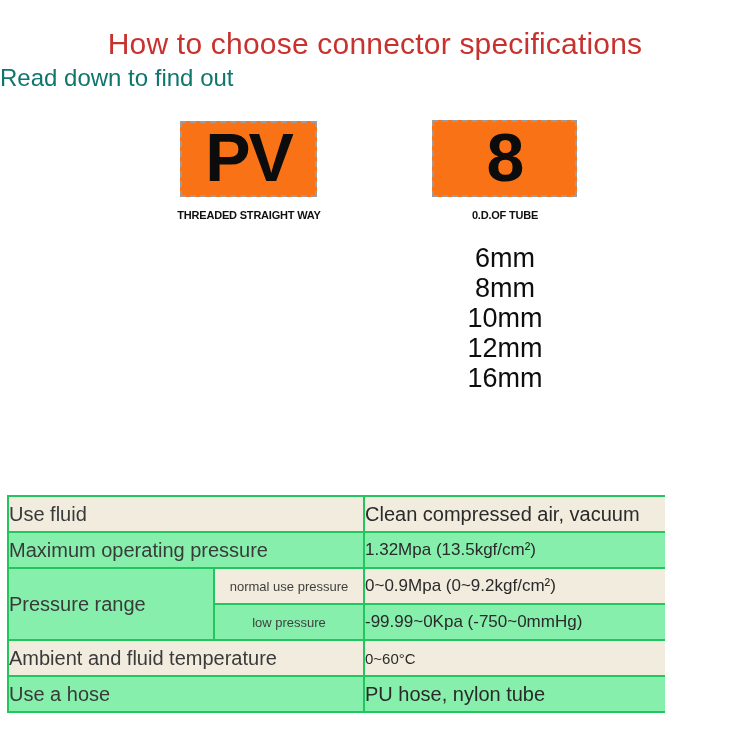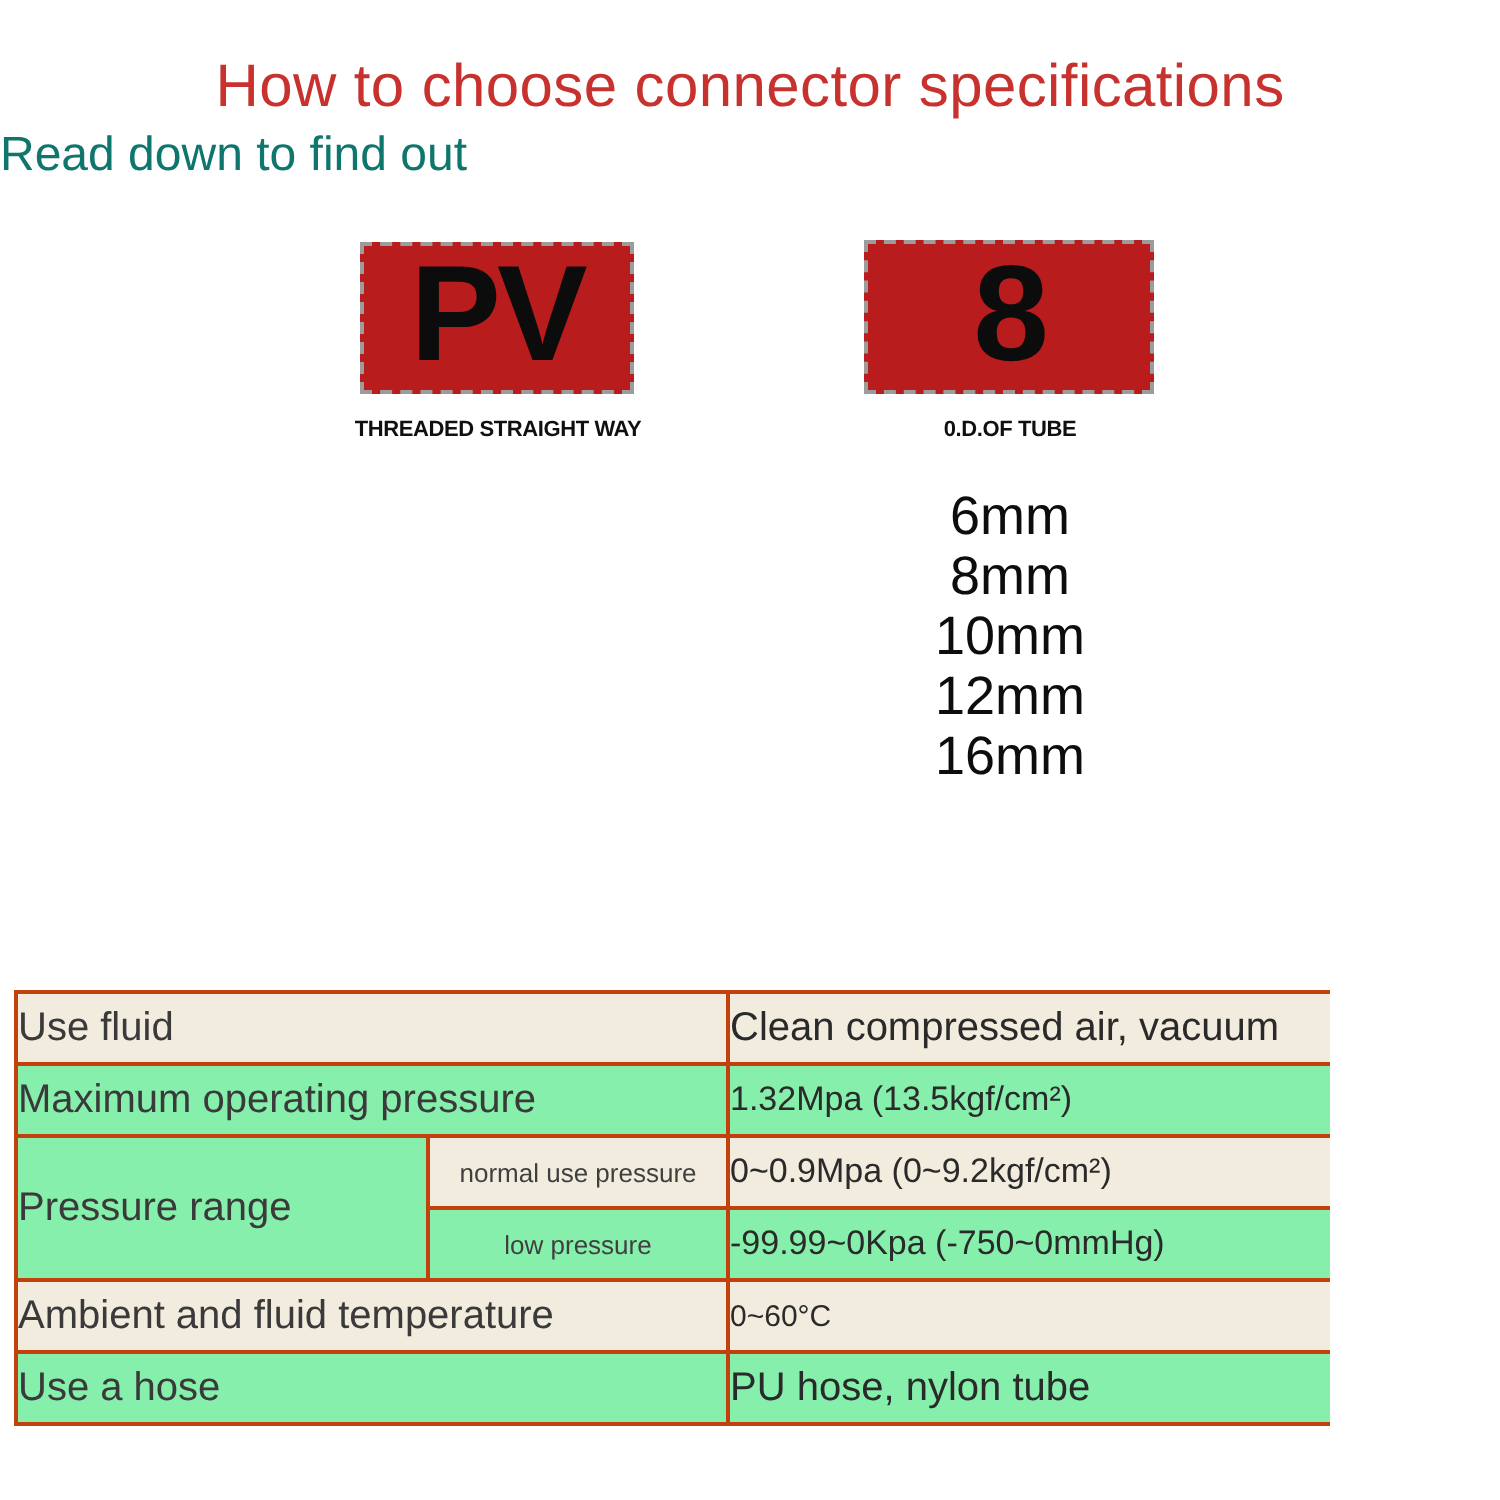--- a/index.html
+++ b/index.html
@@ -33,21 +33,21 @@
   }
 
   
   .code-box {
     position: absolute;
     border: 2px dashed #9c9c9c;
     display: flex;
     align-items: center;
     justify-content: center;
     box-sizing: border-box;
-    background: #b91c1c;
+    background: #f97316;
   }
   .code-box.model { left: 180px; top: 121px; width: 137px; height: 76px; }
   .code-box.tube  { left: 432px; top: 120px; width: 145px; height: 77px; }
   .code-text {
     font-size: 68px;
     font-weight: 700;
     letter-spacing: -2px;
     color: #0c0c0c;
     line-height: 1;
     margin-top: -4px;
@@ -80,21 +80,21 @@
   
   table.spec {
     position: absolute;
     left: 7px; top: 495px;
     width: 737px;
     border-collapse: collapse;
     table-layout: fixed;
     background: #ffffff;
   }
   table.spec td {
-    border: 2px solid #c2410c;
+    border: 2px solid #22c55e;
     padding: 0;
     height: 36px;
     box-sizing: border-box;
     overflow: hidden;
   }
   td.beige { background: #f2ecdf; }
   td.white { background: #86efac; }
   td.lbl {
     padding-left: 13px;
     font-size: 20px;

